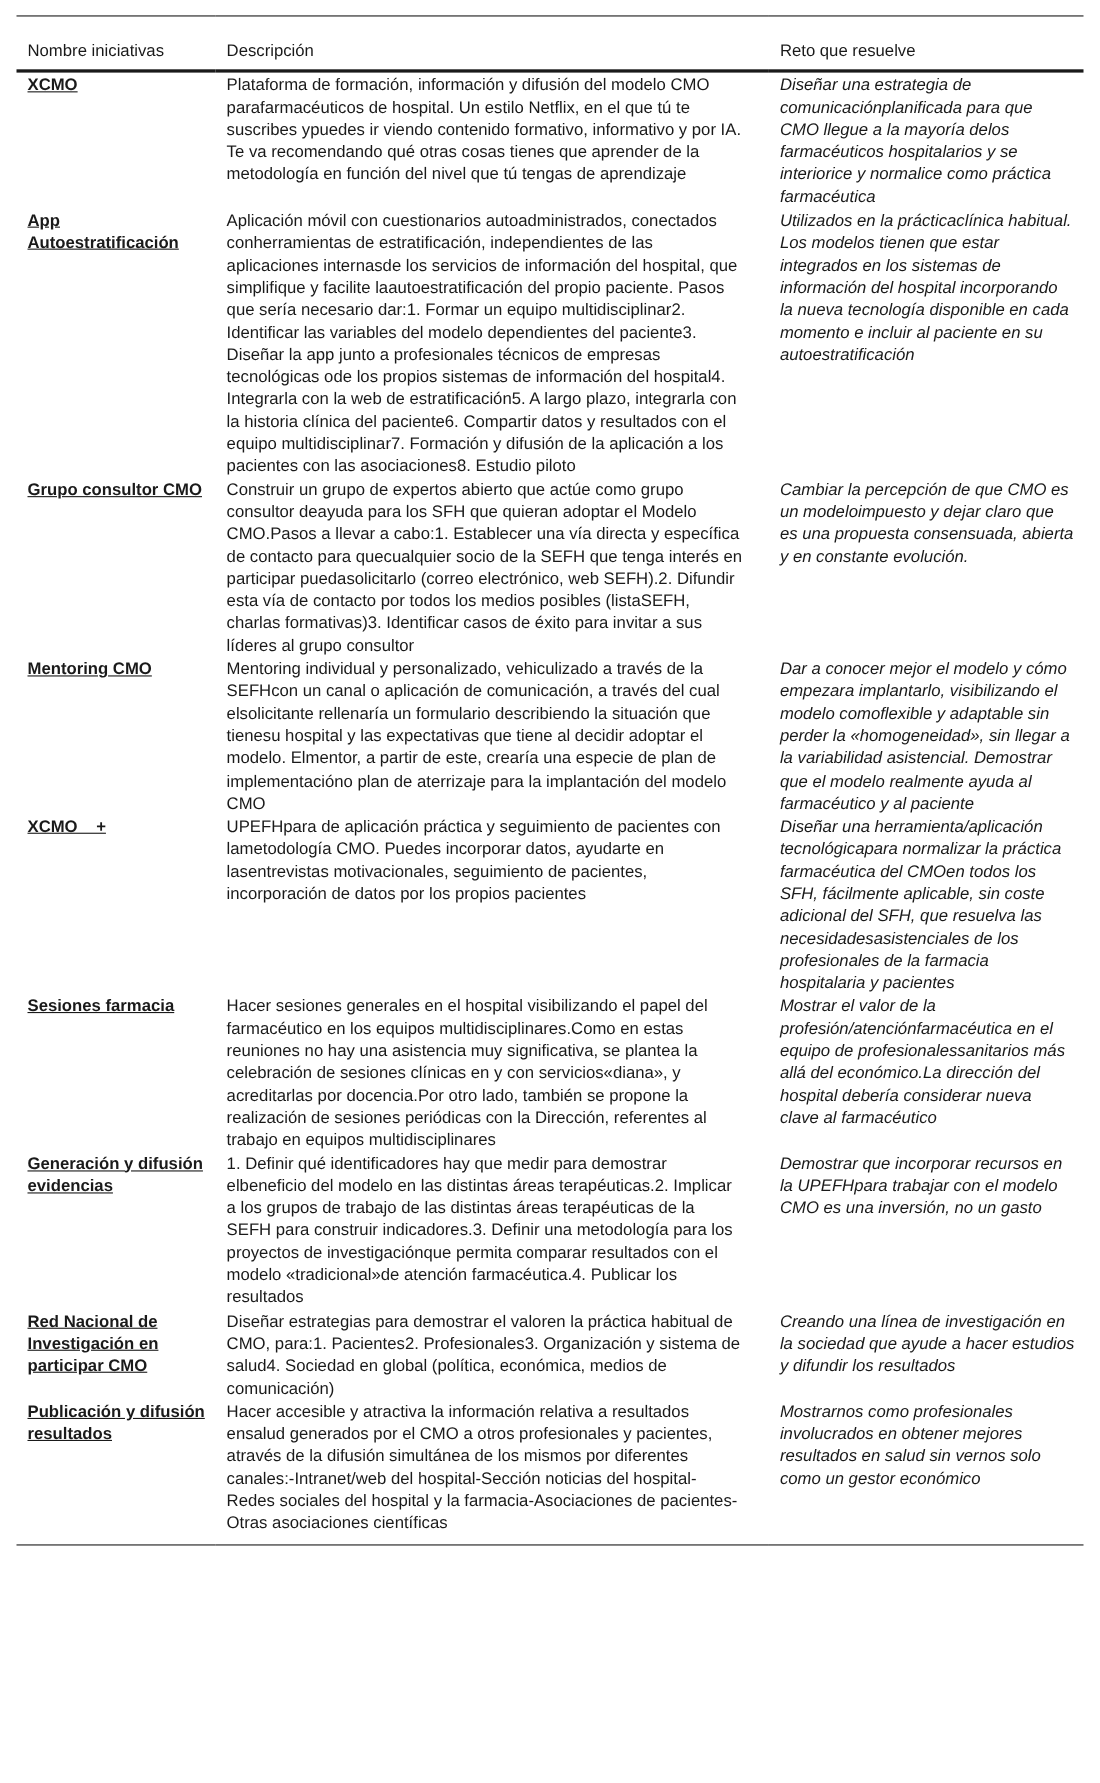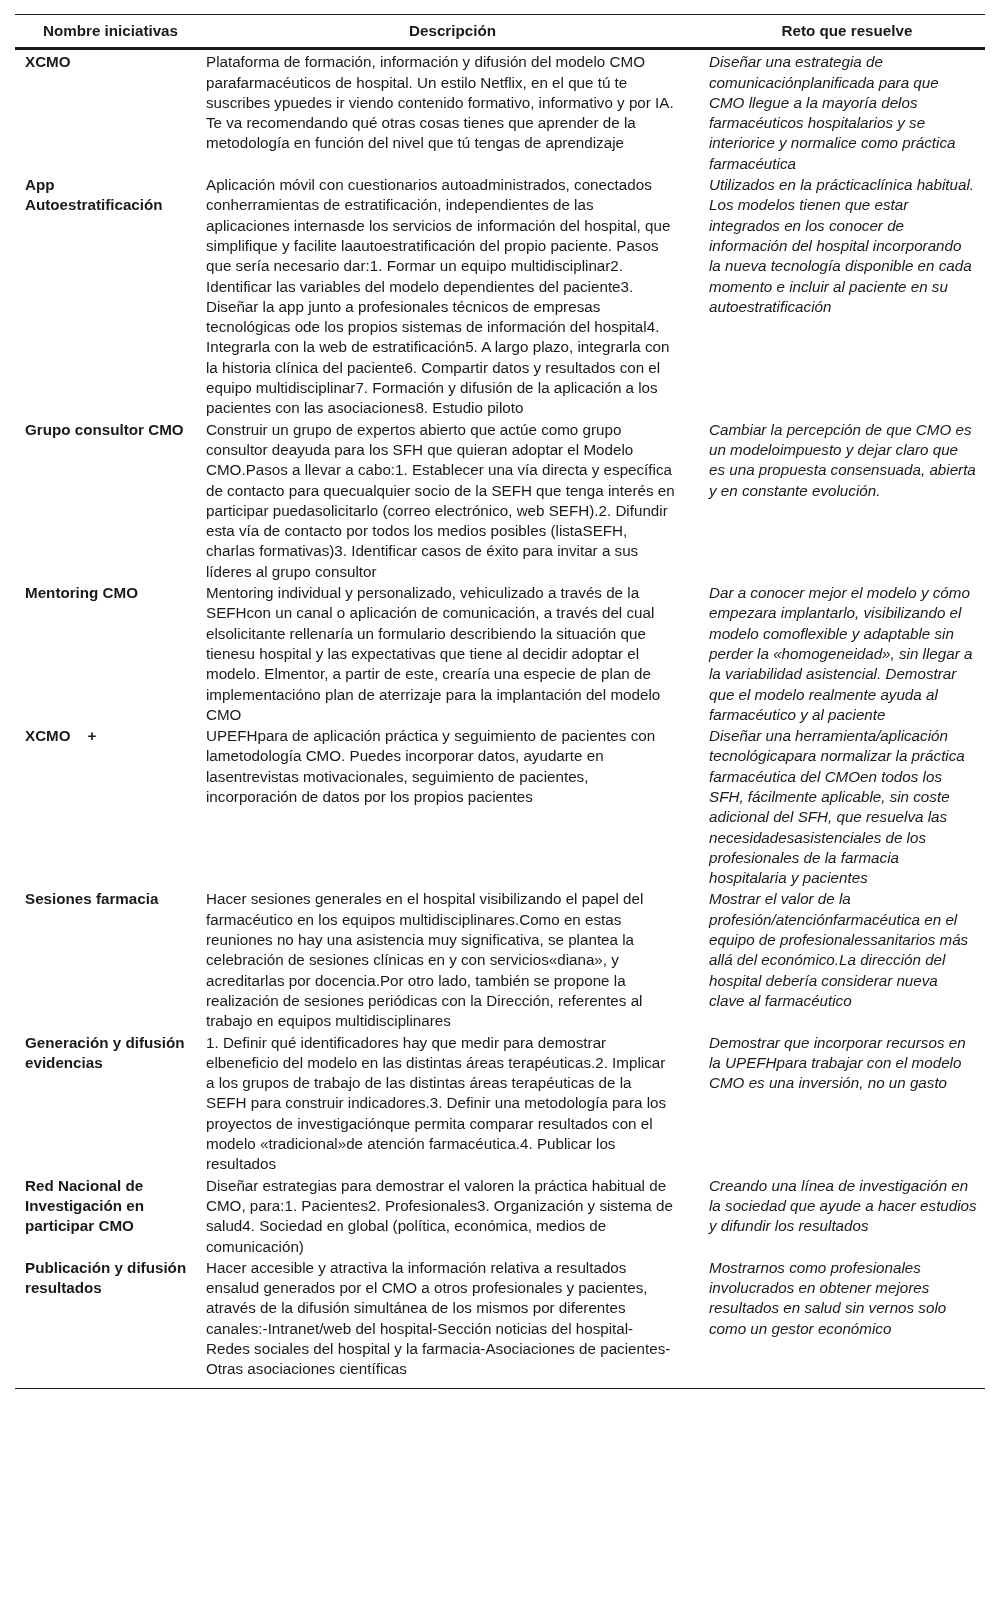--- a/index.html
+++ b/index.html
@@ -28,36 +28,37 @@
       table-layout: fixed;
     }
     thead tr {
       border-top: 1.5px solid #1a1a1a;
       border-bottom: 3px solid #1a1a1a;
     }
     tbody tr:last-child {
       border-bottom: 1.5px solid #1a1a1a;
     }
     th {
-      text-align: center;
-      font-weight: bold;
-      padding: 6px 0 6px 10px;
+      text-align: left;
+      font-weight: normal;
+      padding: 22px 0 6px 10px;
       vertical-align: middle;
       height: 18px;
     }
     td {
       vertical-align: top;
       padding: 1px 0 0 10px;
     }
     col.c1 { width: 181px; }
     col.c2 { width: 503px; }
     col.c3 { width: 286px; }
     .name {
       font-weight: bold;
       padding-right: 6px;
+      text-decoration: underline;
     }
     .desc {
       padding-right: 24px;
     }
     .reto {
       padding-right: 8px;
       font-style: italic;
     }
     tbody tr:first-child td {
       padding-top: 2px;
@@ -85,21 +86,21 @@
     </thead>
     <tbody>
       <tr>
         <td class="name">XCMO</td>
         <td class="desc">Plataforma de formación, información y difusión del modelo CMO parafarmacéuticos de hospital. Un estilo Netflix, en el que tú te suscribes ypuedes ir viendo contenido formativo, informativo y por IA. Te va recomendando qué otras cosas tienes que aprender de la metodología en función del nivel que tú tengas de aprendizaje</td>
         <td class="reto">Diseñar una estrategia de comunicaciónplanificada para que CMO llegue a la mayoría delos farmacéuticos hospitalarios y se interiorice y normalice como práctica farmacéutica</td>
       </tr>
       <tr>
         <td class="name">App Autoestratificación</td>
         <td class="desc">Aplicación móvil con cuestionarios autoadministrados, conectados conherramientas de estratificación, independientes de las aplicaciones internasde los servicios de información del hospital, que simplifique y facilite laautoestratificación del propio paciente. Pasos que sería necesario dar:1. Formar un equipo multidisciplinar2. Identificar las variables del modelo dependientes del paciente3. Diseñar la app junto a profesionales técnicos de empresas tecnológicas ode los propios sistemas de información del hospital4. Integrarla con la web de estratificación5. A largo plazo, integrarla con la historia clínica del paciente6. Compartir datos y resultados con el equipo multidisciplinar7. Formación y difusión de la aplicación a los pacientes con las asociaciones8. Estudio piloto</td>
-        <td class="reto">Utilizados en la prácticaclínica habitual. Los modelos tienen que estar integrados en los conocer de información del hospital incorporando la nueva tecnología disponible en cada momento e incluir al paciente en su autoestratificación</td>
+        <td class="reto">Utilizados en la prácticaclínica habitual. Los modelos tienen que estar integrados en los sistemas de información del hospital incorporando la nueva tecnología disponible en cada momento e incluir al paciente en su autoestratificación</td>
       </tr>
       <tr>
         <td class="name">Grupo consultor CMO</td>
         <td class="desc">Construir un grupo de expertos abierto que actúe como grupo consultor deayuda para los SFH que quieran adoptar el Modelo CMO.Pasos a llevar a cabo:1. Establecer una vía directa y específica de contacto para quecualquier socio de la SEFH que tenga interés en participar puedasolicitarlo (correo electrónico, web SEFH).2. Difundir esta vía de contacto por todos los medios posibles (listaSEFH, charlas formativas)3. Identificar casos de éxito para invitar a sus líderes al grupo consultor</td>
         <td class="reto">Cambiar la percepción de que CMO es un modeloimpuesto y dejar claro que es una propuesta consensuada, abierta y en constante evolución.</td>
       </tr>
       <tr>
         <td class="name">Mentoring CMO</td>
         <td class="desc">Mentoring individual y personalizado, vehiculizado a través de la SEFHcon un canal o aplicación de comunicación, a través del cual elsolicitante rellenaría un formulario describiendo la situación que tienesu hospital y las expectativas que tiene al decidir adoptar el modelo. Elmentor, a partir de este, crearía una especie de plan de implementacióno plan de aterrizaje para la implantación del modelo CMO</td>
         <td class="reto">Dar a conocer mejor el modelo y cómo empezara implantarlo, visibilizando el modelo comoflexible y adaptable sin perder la «homogeneidad», sin llegar a la variabilidad asistencial. Demostrar que el modelo realmente ayuda al farmacéutico y al paciente</td>

